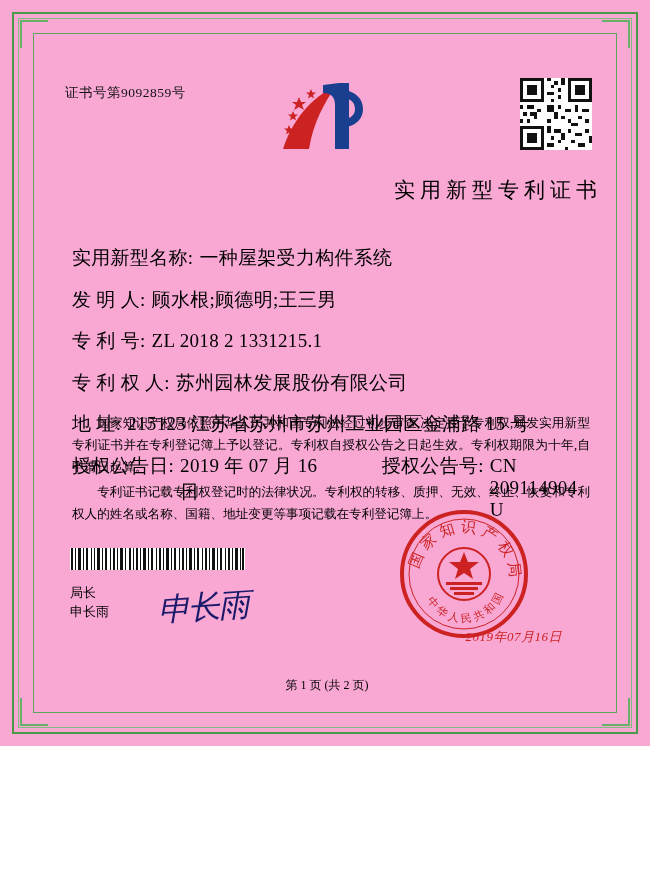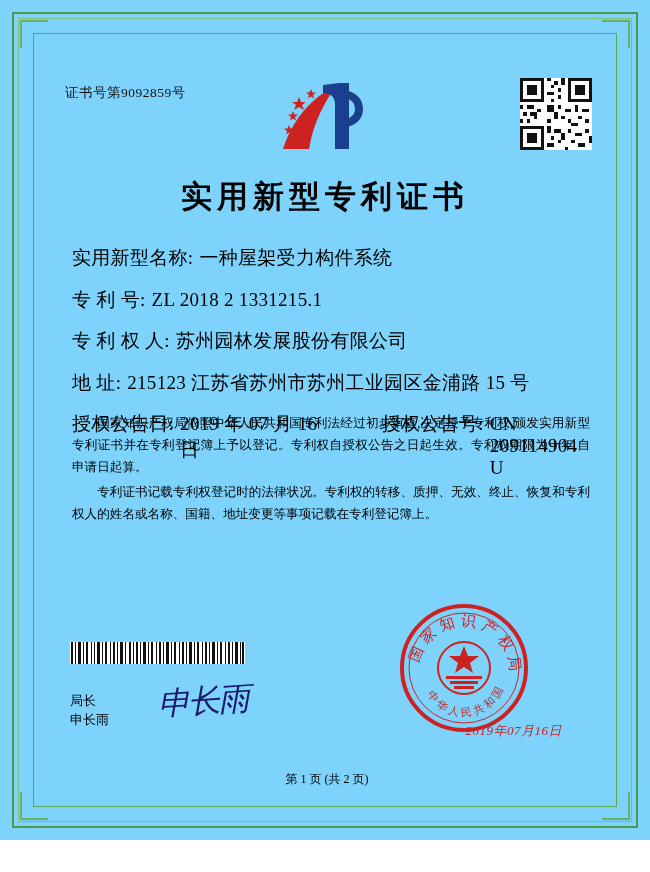--- a/index.html
+++ b/index.html
@@ -6,22 +6,22 @@
     margin: 0;
     padding: 0;
     background: #ffffff;
   }
   body {
     font-family: "Liberation Serif", "DejaVu Serif", serif;
   }
   .page {
     position: relative;
     width: 650px;
-    height: 840px;
-    background: #7dd3fc;
+    height: 746px;
+    background: #f9a8d4;
     overflow: hidden;
   }
   
   .border-outer {
     position: absolute;
     left: 12px;
     top: 12px;
     right: 12px;
     bottom: 12px;
     border: 2px solid #4a9a4a;
@@ -89,23 +89,23 @@
     top: 30px;
     width: 72px;
     height: 72px;
   }
 
   .title {
     position: absolute;
     left: 0;
     right: 0;
     top: 128px;
-    text-align: center;
-    font-size: 31px;
-    font-weight: bold;
+    text-align: right;
+    font-size: 21px;
+    font-weight: normal;
     letter-spacing: 5px;
     color: #000;
     font-family: "DejaVu Serif", "Liberation Serif", serif;
   }
 
   .fields {
     position: absolute;
     left: 24px;
     right: 10px;
     top: 197px;
@@ -150,21 +150,21 @@
     position: absolute;
     left: 22px;
     bottom: 128px;
     width: 175px;
     height: 22px;
   }
 
   .signature-block {
     position: absolute;
     left: 22px;
-    bottom: 62px;
+    bottom: 76px;
     font-size: 13px;
     line-height: 1.45;
     color: #000;
   }
 
   .handwriting {
     position: absolute;
     left: 110px;
     bottom: 68px;
     font-size: 32px;
@@ -303,20 +303,24 @@
 
     <div class="title">实用新型专利证书</div>
 
     <div class="fields">
 
       <div class="field-row">
         <span class="field-label">实用新型名称:</span>
         <span class="field-value">一种屋架受力构件系统</span>
       </div>
 
+      <div class="field-row">
+        <span class="field-label">发 明 人:</span>
+        <span class="field-value">顾水根;顾德明;王三男</span>
+      </div>
 
       <div class="field-row">
         <span class="field-label">专 利 号:</span>
         <span class="field-value">ZL 2018 2 1331215.1</span>
       </div>
 
 
       <div class="field-row">
         <span class="field-label">专 利 权 人:</span>
         <span class="field-value">苏州园林发展股份有限公司</span>

